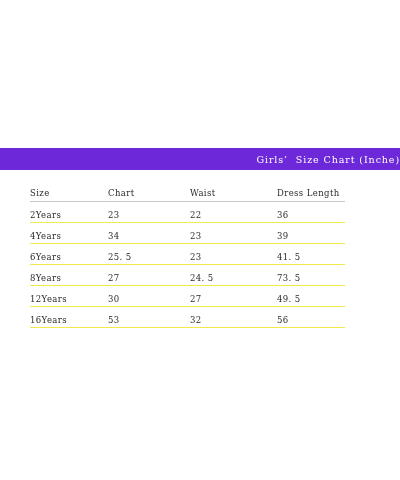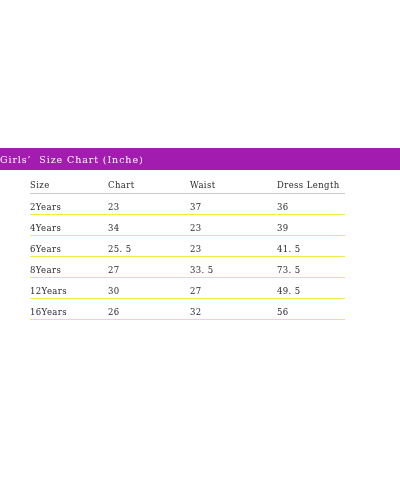--- a/index.html
+++ b/index.html
@@ -19,39 +19,39 @@
     position: absolute;
     left: 0;
     top: 148px;
     width: 400px;
   }
 
   
   .banner {
     width: 400px;
     height: 22px;
-    background: #a21caf;
+    background: #6d28d9;
     display: flex;
     align-items: center;
-    justify-content: flex-start;
+    justify-content: flex-end;
     box-sizing: border-box;
   }
   .banner-title {
     color: #ffffff;
     font-size: 9.5px;
     letter-spacing: 0.9px;
     white-space: pre;
     font-family: "DejaVu Serif", "Liberation Serif", serif;
   }
 
   
   .table {
     width: 315px;
     margin-left: 30px;
-    margin-top: 4px;
+    margin-top: 12px;
     border-collapse: collapse;
     table-layout: fixed;
   }
   .table td {
     padding: 0;
     height: 18px;
     vertical-align: bottom;
     font-size: 8.5px;
     color: #2b2b2b;
     letter-spacing: 0.4px;
@@ -94,49 +94,49 @@
     <tbody id="table-body">
         <tr class="head-row">
           <td>Size</td>
           <td>Chart</td>
           <td>Waist</td>
           <td>Dress Length</td>
         </tr>
         <tr class="data-row">
           <td>2Years</td>
           <td>23</td>
-          <td>37</td>
+          <td>22</td>
           <td>36</td>
         </tr>
         <tr class="data-row">
           <td>4Years</td>
           <td>34</td>
           <td>23</td>
           <td>39</td>
         </tr>
         <tr class="data-row">
           <td>6Years</td>
           <td>25. 5</td>
           <td>23</td>
           <td>41. 5</td>
         </tr>
         <tr class="data-row">
           <td>8Years</td>
           <td>27</td>
-          <td>33. 5</td>
+          <td>24. 5</td>
           <td>73. 5</td>
         </tr>
         <tr class="data-row">
           <td>12Years</td>
           <td>30</td>
           <td>27</td>
           <td>49. 5</td>
         </tr>
         <tr class="data-row">
           <td>16Years</td>
-          <td>26</td>
+          <td>53</td>
           <td>32</td>
           <td>56</td>
         </tr>
       </tbody>
   </table>
 
 </div>
 
 </body></html>

